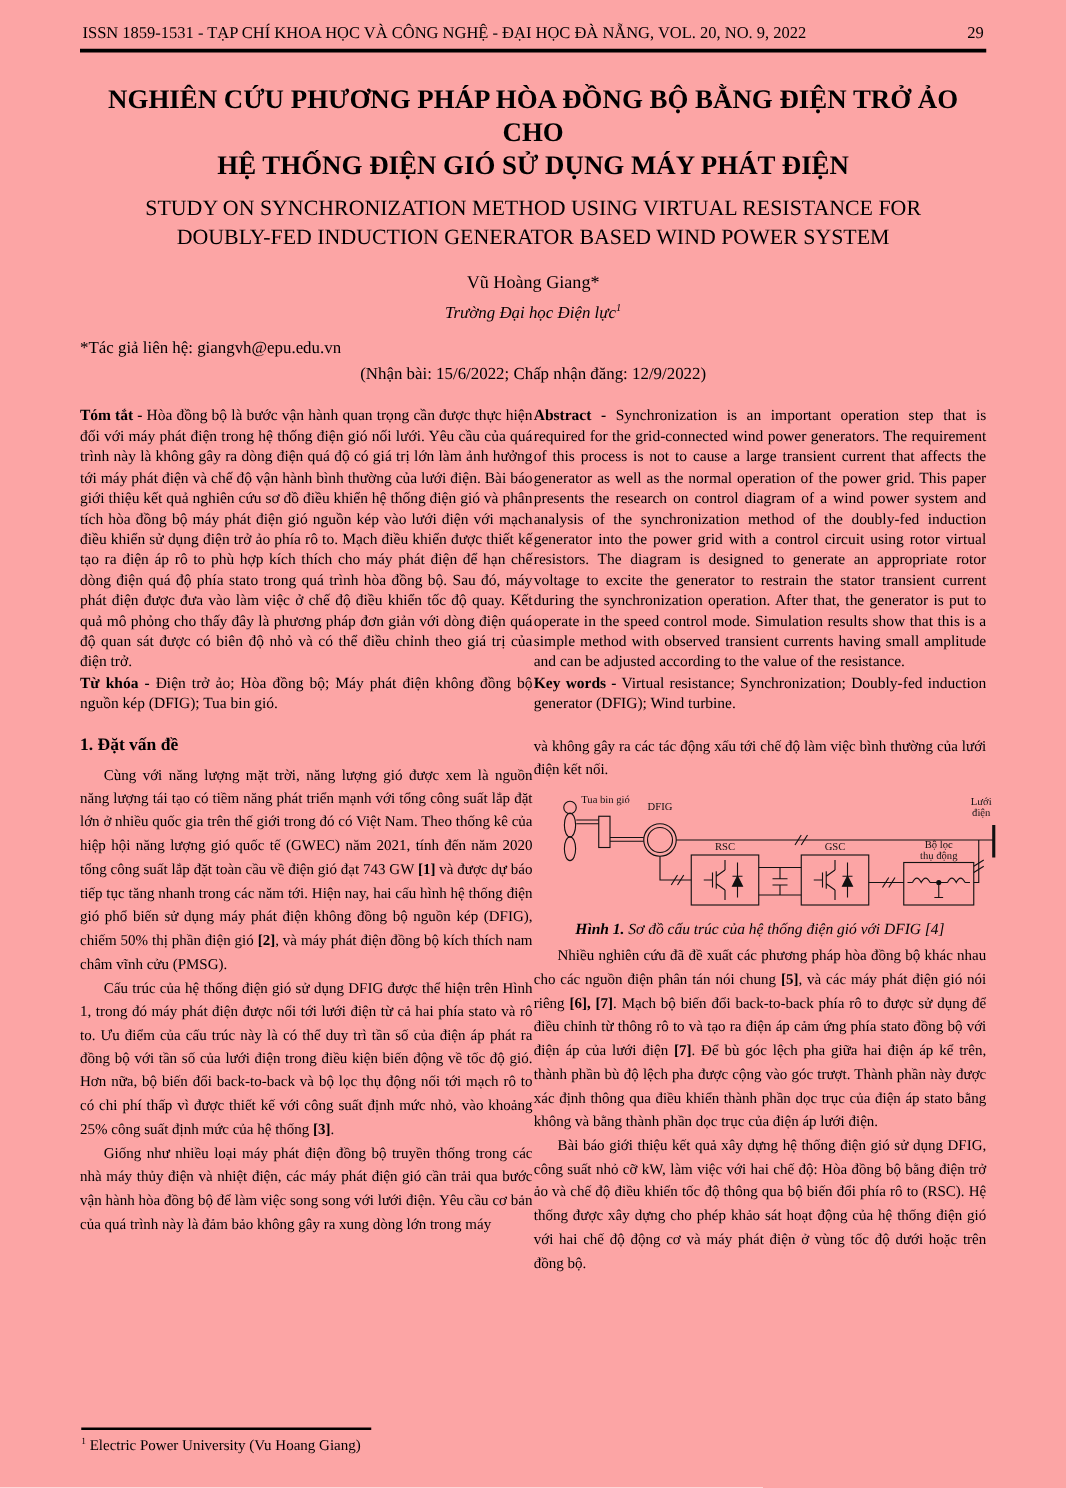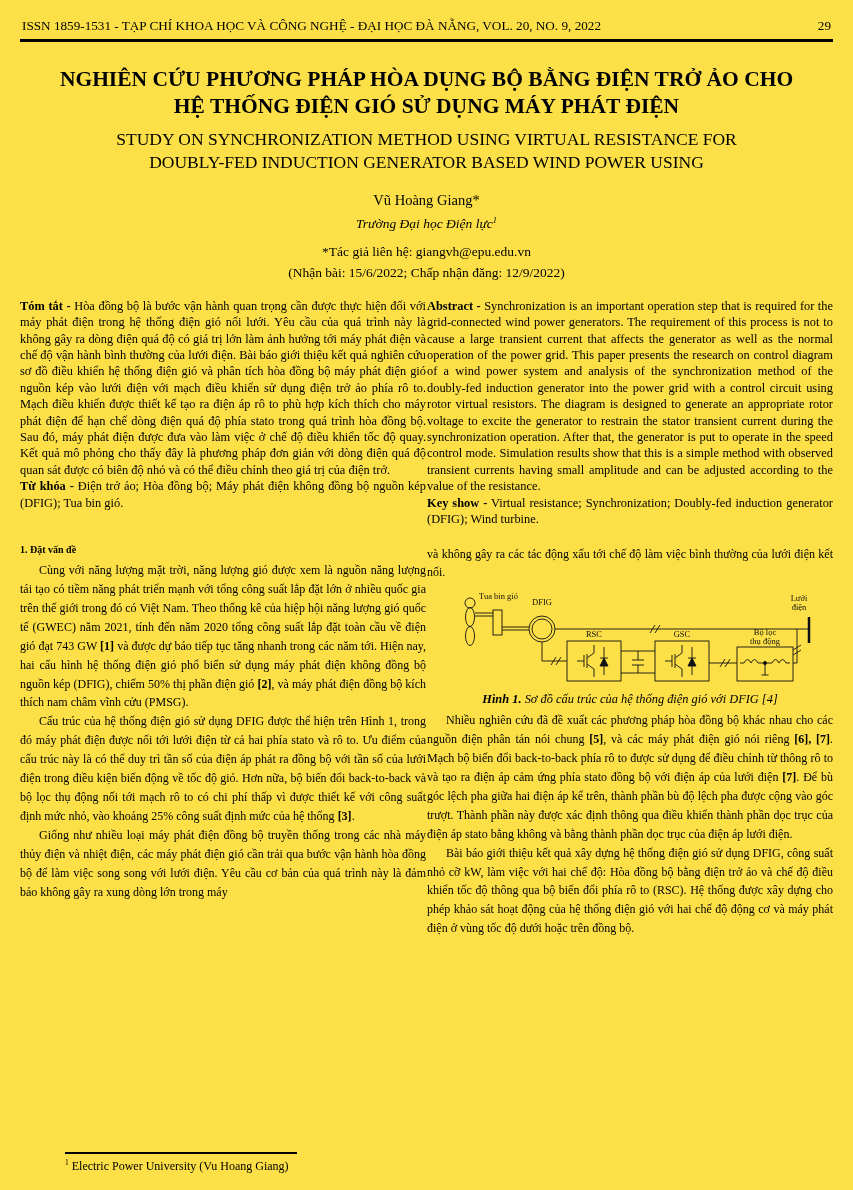--- a/index.html
+++ b/index.html
@@ -1,82 +1,82 @@
 <!DOCTYPE html>
 <html><head>
 <meta charset="utf-8">
 <style>
   html,body{margin:0;padding:0;background:#fff}
-  .page{width:853px;height:1190px;position:relative;background:#fde047;color:#000;
+  .page{width:853px;height:1190px;position:relative;background:#fca5a5;color:#000;
         font-family:"Liberation Serif","DejaVu Serif",serif;box-sizing:border-box;
-        padding:16px 20px;overflow:hidden}
+        padding:16px 64px;overflow:hidden}
   .hdr{display:flex;justify-content:space-between;align-items:flex-end;
        font-size:13.2px;padding:2px 2px 5px 2px;border-bottom:3.5px solid #000}
   .title-vi{margin-top:24px;text-align:center;font-weight:bold;font-size:21.5px;line-height:1.24}
   .title-en{margin-top:9px;text-align:center;font-size:17.5px;line-height:1.3}
   .author{margin-top:18px;text-align:center;font-weight:normal;font-size:14.5px}
   .affil{margin-top:7px;text-align:center;font-style:italic;font-size:13.5px}
-  .contact{margin-top:12px;text-align:center;font-size:13.5px}
+  .contact{margin-top:12px;font-size:13.5px}
   .dates{margin-top:5px;text-align:center;font-size:13.5px}
   .cols{display:flex;gap:1px;margin-top:17px}
   .col{flex:1;min-width:0}
   p{margin:0}
   .abs{font-size:12.4px;line-height:16.4px;text-align:justify}
   .kw{}
-  .sec{font-size:10px;font-weight:bold;margin:33px 0 6px 0}
+  .sec{font-size:14px;font-weight:bold;margin:18px 0 6px 0}
   .bodytext{font-size:12px;line-height:18.9px;text-align:justify}
   .ind{text-indent:19px}
   .b{font-weight:bold}
   .i{}
   sup{font-size:0.62em;line-height:0}
   figure{margin:7px 0 4px 0;text-align:center}
   .cap{font-size:12.4px;font-style:italic;text-align:center;margin-top:1px}
   .fig-svg text{font-family:"Liberation Serif","DejaVu Serif",serif;font-size:8.5px;fill:#111}
-  .footnote{position:absolute;left:65px;bottom:16px;width:320px;font-size:12px}
+  .footnote{position:absolute;left:65px;bottom:26px;width:320px;font-size:12px}
   .fn-rule{width:232px;border-top:2px solid #000;margin-bottom:5px}
 </style>
 </head>
 <body>
 
 <div class="page">
 
   <header class="hdr">
     <span>ISSN 1859-1531 - TẠP CHÍ KHOA HỌC VÀ CÔNG NGHỆ - ĐẠI HỌC ĐÀ NẴNG, VOL. 20, NO. 9, 2022</span>
     <span>29</span>
   </header>
 
   <div class="title-vi">
-    <div>NGHIÊN CỨU PHƯƠNG PHÁP HÒA DỤNG BỘ BẰNG ĐIỆN TRỞ ẢO CHO</div>
+    <div>NGHIÊN CỨU PHƯƠNG PHÁP HÒA ĐỒNG BỘ BẰNG ĐIỆN TRỞ ẢO CHO</div>
     <div>HỆ THỐNG ĐIỆN GIÓ SỬ DỤNG MÁY PHÁT ĐIỆN</div>
   </div>
 
   <div class="title-en">
     <div>STUDY ON SYNCHRONIZATION METHOD USING VIRTUAL RESISTANCE FOR</div>
-    <div>DOUBLY-FED INDUCTION GENERATOR BASED WIND POWER USING</div>
+    <div>DOUBLY-FED INDUCTION GENERATOR BASED WIND POWER SYSTEM</div>
   </div>
 
   <div class="author">Vũ Hoàng Giang*</div>
   <div class="affil"><span class="i">Trường Đại học Điện lực</span><sup class="i">1</sup></div>
   <div class="contact">*Tác giả liên hệ: giangvh@epu.edu.vn</div>
   <div class="dates">(Nhận bài: 15/6/2022; Chấp nhận đăng: 12/9/2022)</div>
 
   <div class="cols">
 
     <div class="col">
       <p class="abs"><span class="b">Tóm tắt -</span><span> Hòa đồng bộ là bước vận hành quan trọng cần được thực hiện đối với máy phát điện trong hệ thống điện gió nối lưới. Yêu cầu của quá trình này là không gây ra dòng điện quá độ có giá trị lớn làm ảnh hưởng tới máy phát điện và chế độ vận hành bình thường của lưới điện. Bài báo giới thiệu kết quả nghiên cứu sơ đồ điều khiển hệ thống điện gió và phân tích hòa đồng bộ máy phát điện gió nguồn kép vào lưới điện với mạch điều khiển sử dụng điện trở ảo phía rô to. Mạch điều khiển được thiết kế tạo ra điện áp rô to phù hợp kích thích cho máy phát điện để hạn chế dòng điện quá độ phía stato trong quá trình hòa đồng bộ. Sau đó, máy phát điện được đưa vào làm việc ở chế độ điều khiển tốc độ quay. Kết quả mô phỏng cho thấy đây là phương pháp đơn giản với dòng điện quá độ quan sát được có biên độ nhỏ và có thể điều chỉnh theo giá trị của điện trở.</span></p>
       <p class="abs kw"><span class="b">Từ khóa -</span><span> Điện trở ảo; Hòa đồng bộ; Máy phát điện không đồng bộ nguồn kép (DFIG); Tua bin gió.</span></p>
       <h2 class="sec">1. Đặt vấn đề</h2>
       <p class="bodytext ind"><span>Cùng với năng lượng mặt trời, năng lượng gió được xem là nguồn năng lượng tái tạo có tiềm năng phát triển mạnh với tổng công suất lắp đặt lớn ở nhiều quốc gia trên thế giới trong đó có Việt Nam. Theo thống kê của hiệp hội năng lượng gió quốc tế (GWEC) năm 2021, tính đến năm 2020 tổng công suất lắp đặt toàn cầu về điện gió đạt 743 GW </span><span class="b">[1]</span><span> và được dự báo tiếp tục tăng nhanh trong các năm tới. Hiện nay, hai cấu hình hệ thống điện gió phổ biến sử dụng máy phát điện không đồng bộ nguồn kép (DFIG), chiếm 50% thị phần điện gió </span><span class="b">[2]</span><span>, và máy phát điện đồng bộ kích thích nam châm vĩnh cửu (PMSG).</span></p>
       <p class="bodytext ind"><span>Cấu trúc của hệ thống điện gió sử dụng DFIG được thể hiện trên Hình 1, trong đó máy phát điện được nối tới lưới điện từ cả hai phía stato và rô to. Ưu điểm của cấu trúc này là có thể duy trì tần số của điện áp phát ra đồng bộ với tần số của lưới điện trong điều kiện biến động về tốc độ gió. Hơn nữa, bộ biến đổi back-to-back và bộ lọc thụ động nối tới mạch rô to có chi phí thấp vì được thiết kế với công suất định mức nhỏ, vào khoảng 25% công suất định mức của hệ thống </span><span class="b">[3]</span><span>.</span></p>
       <p class="bodytext ind"><span>Giống như nhiều loại máy phát điện đồng bộ truyền thống trong các nhà máy thủy điện và nhiệt điện, các máy phát điện gió cần trải qua bước vận hành hòa đồng bộ để làm việc song song với lưới điện. Yêu cầu cơ bản của quá trình này là đảm bảo không gây ra xung dòng lớn trong máy</span></p>
     </div>
 
     <div class="col">
       <p class="abs"><span class="b">Abstract -</span><span> Synchronization is an important operation step that is required for the grid-connected wind power generators. The requirement of this process is not to cause a large transient current that affects the generator as well as the normal operation of the power grid. This paper presents the research on control diagram of a wind power system and analysis of the synchronization method of the doubly-fed induction generator into the power grid with a control circuit using rotor virtual resistors. The diagram is designed to generate an appropriate rotor voltage to excite the generator to restrain the stator transient current during the synchronization operation. After that, the generator is put to operate in the speed control mode. Simulation results show that this is a simple method with observed transient currents having small amplitude and can be adjusted according to the value of the resistance.</span></p>
-      <p class="abs kw"><span class="b">Key show -</span><span> Virtual resistance; Synchronization; Doubly-fed induction generator (DFIG); Wind turbine.</span></p>
+      <p class="abs kw"><span class="b">Key words -</span><span> Virtual resistance; Synchronization; Doubly-fed induction generator (DFIG); Wind turbine.</span></p>
       <p class="bodytext" style="margin-top:17px"><span>và không gây ra các tác động xấu tới chế độ làm việc bình thường của lưới điện kết nối.</span></p>
 
       <figure>
         <svg class="fig-svg" width="379" height="98" viewBox="0 0 379 98">
           <g stroke="#111" stroke-width="0.9" fill="none">
 
             <g>
               <circle cx="29" cy="14" r="5"></circle>
               <ellipse cx="29" cy="28" rx="4.5" ry="9.5"></ellipse>
               <ellipse cx="29" cy="47" rx="4.5" ry="9.5"></ellipse>

